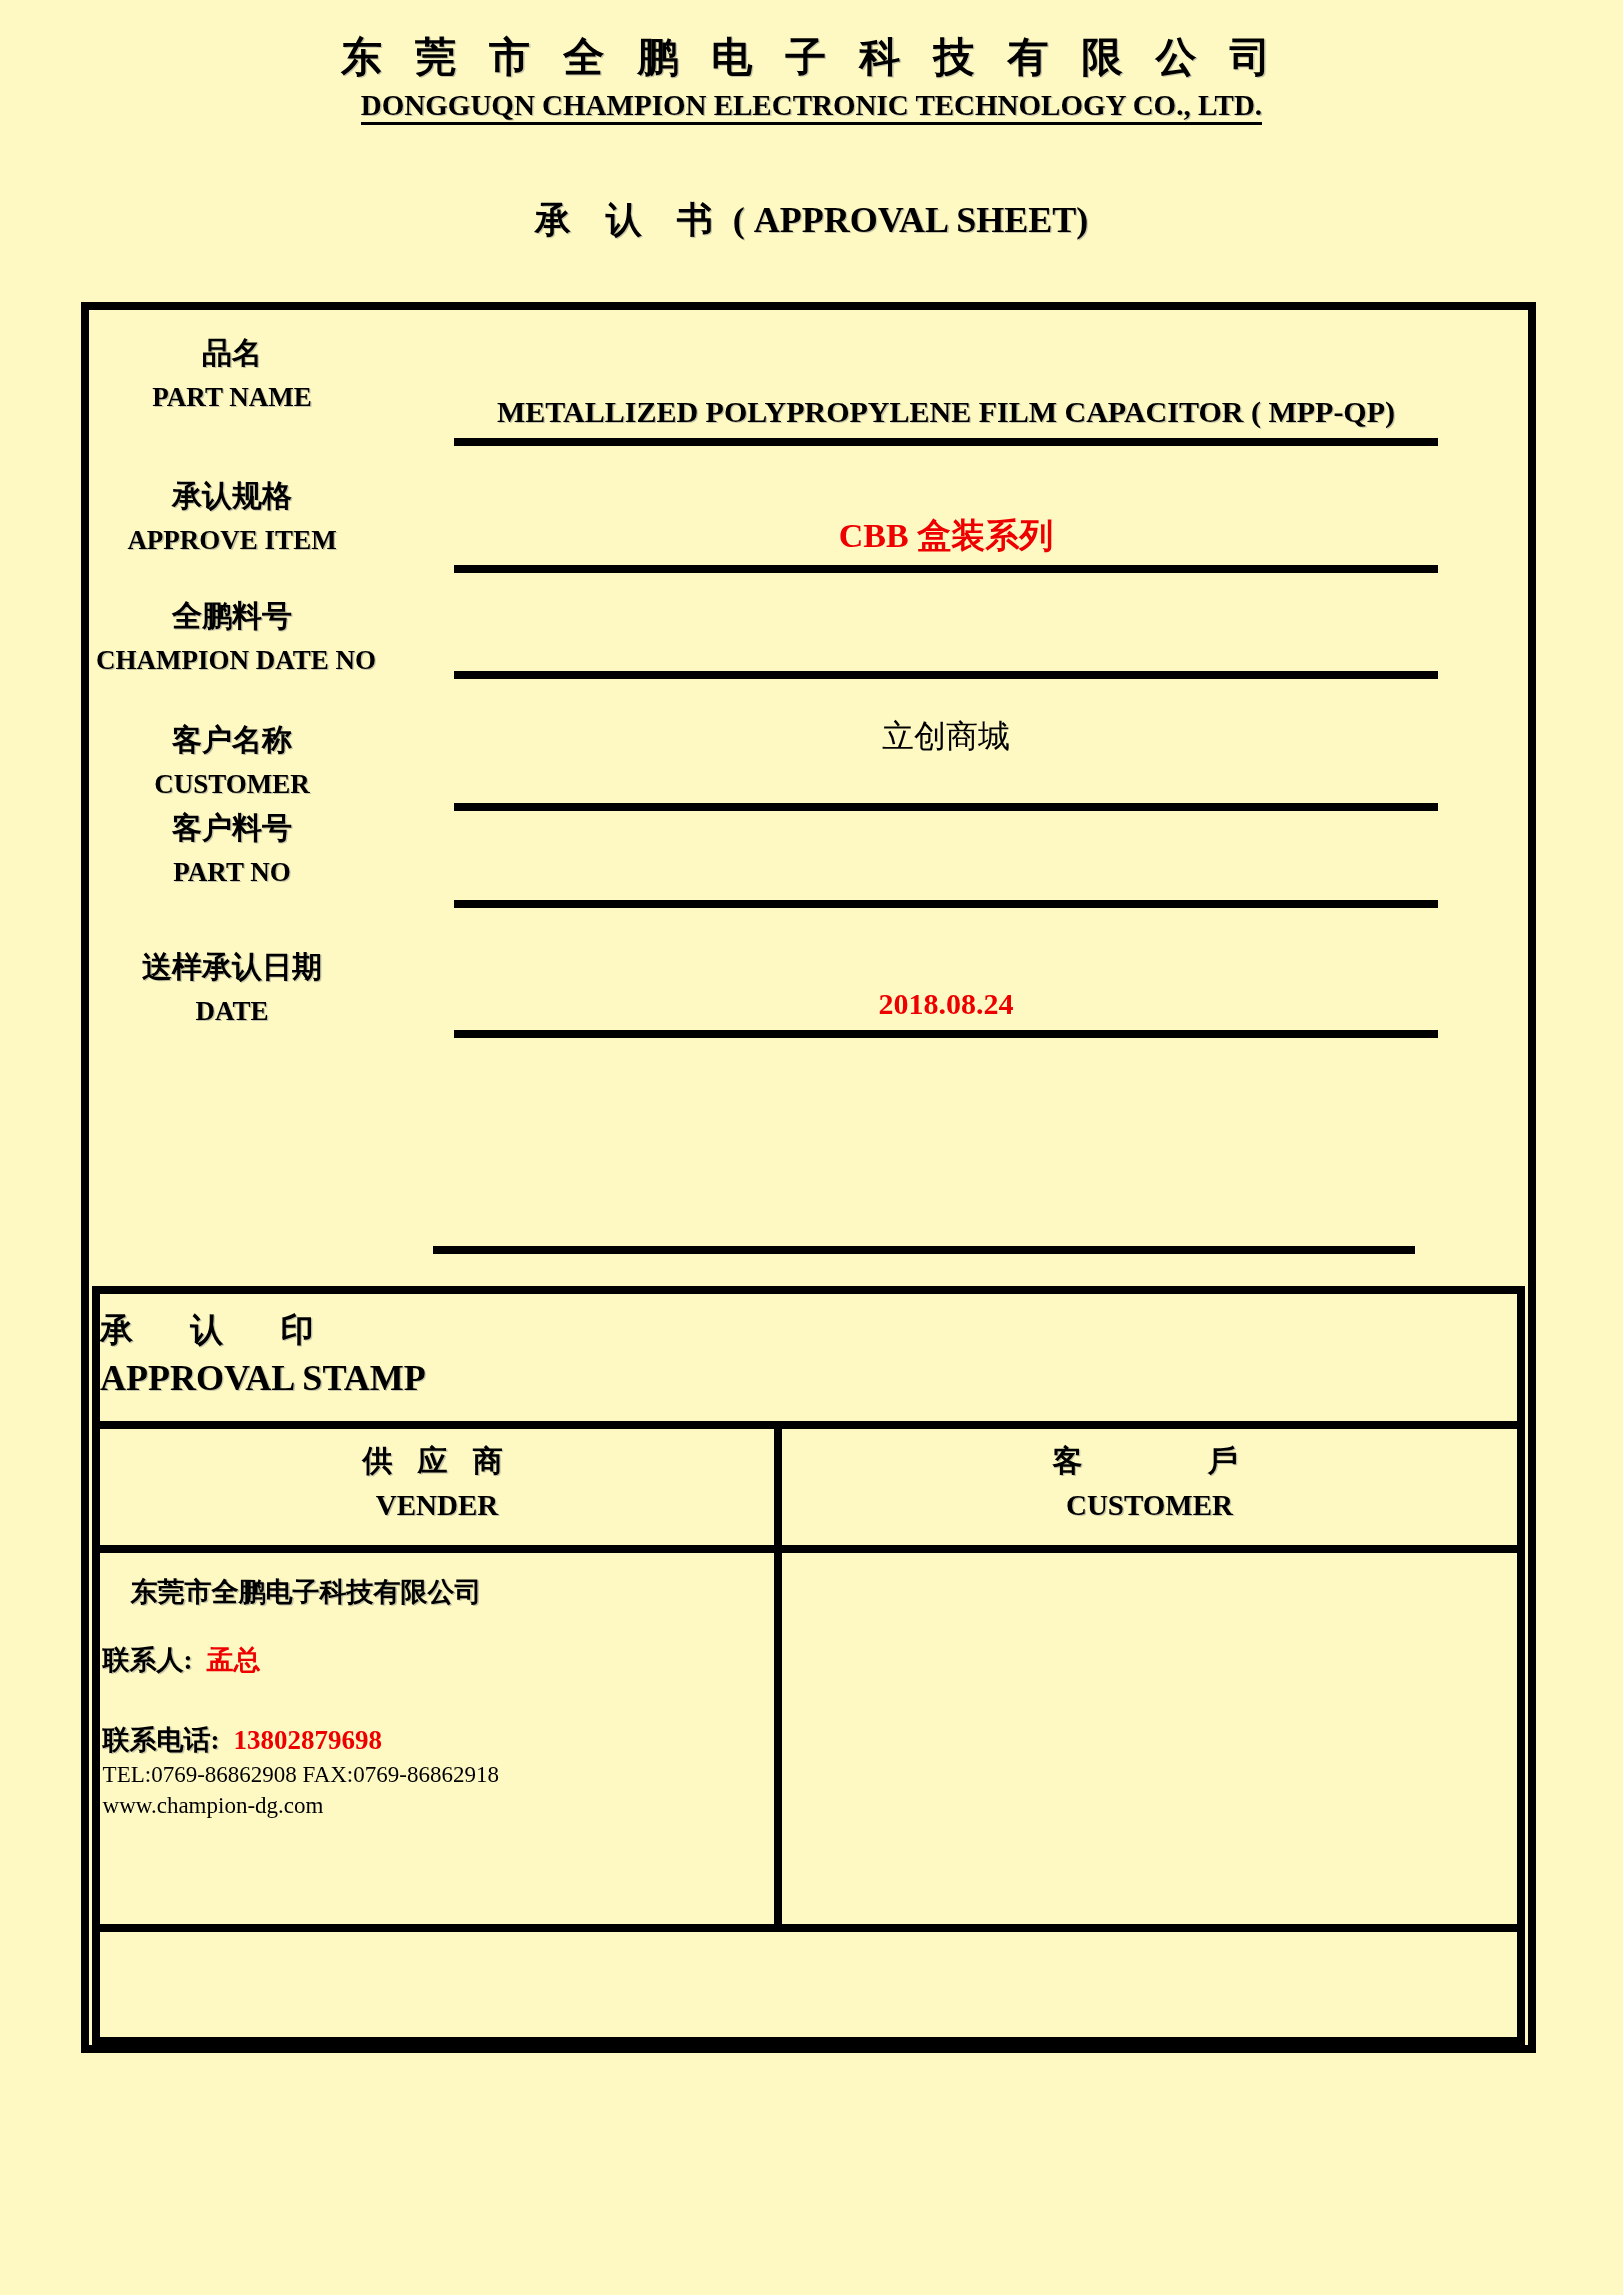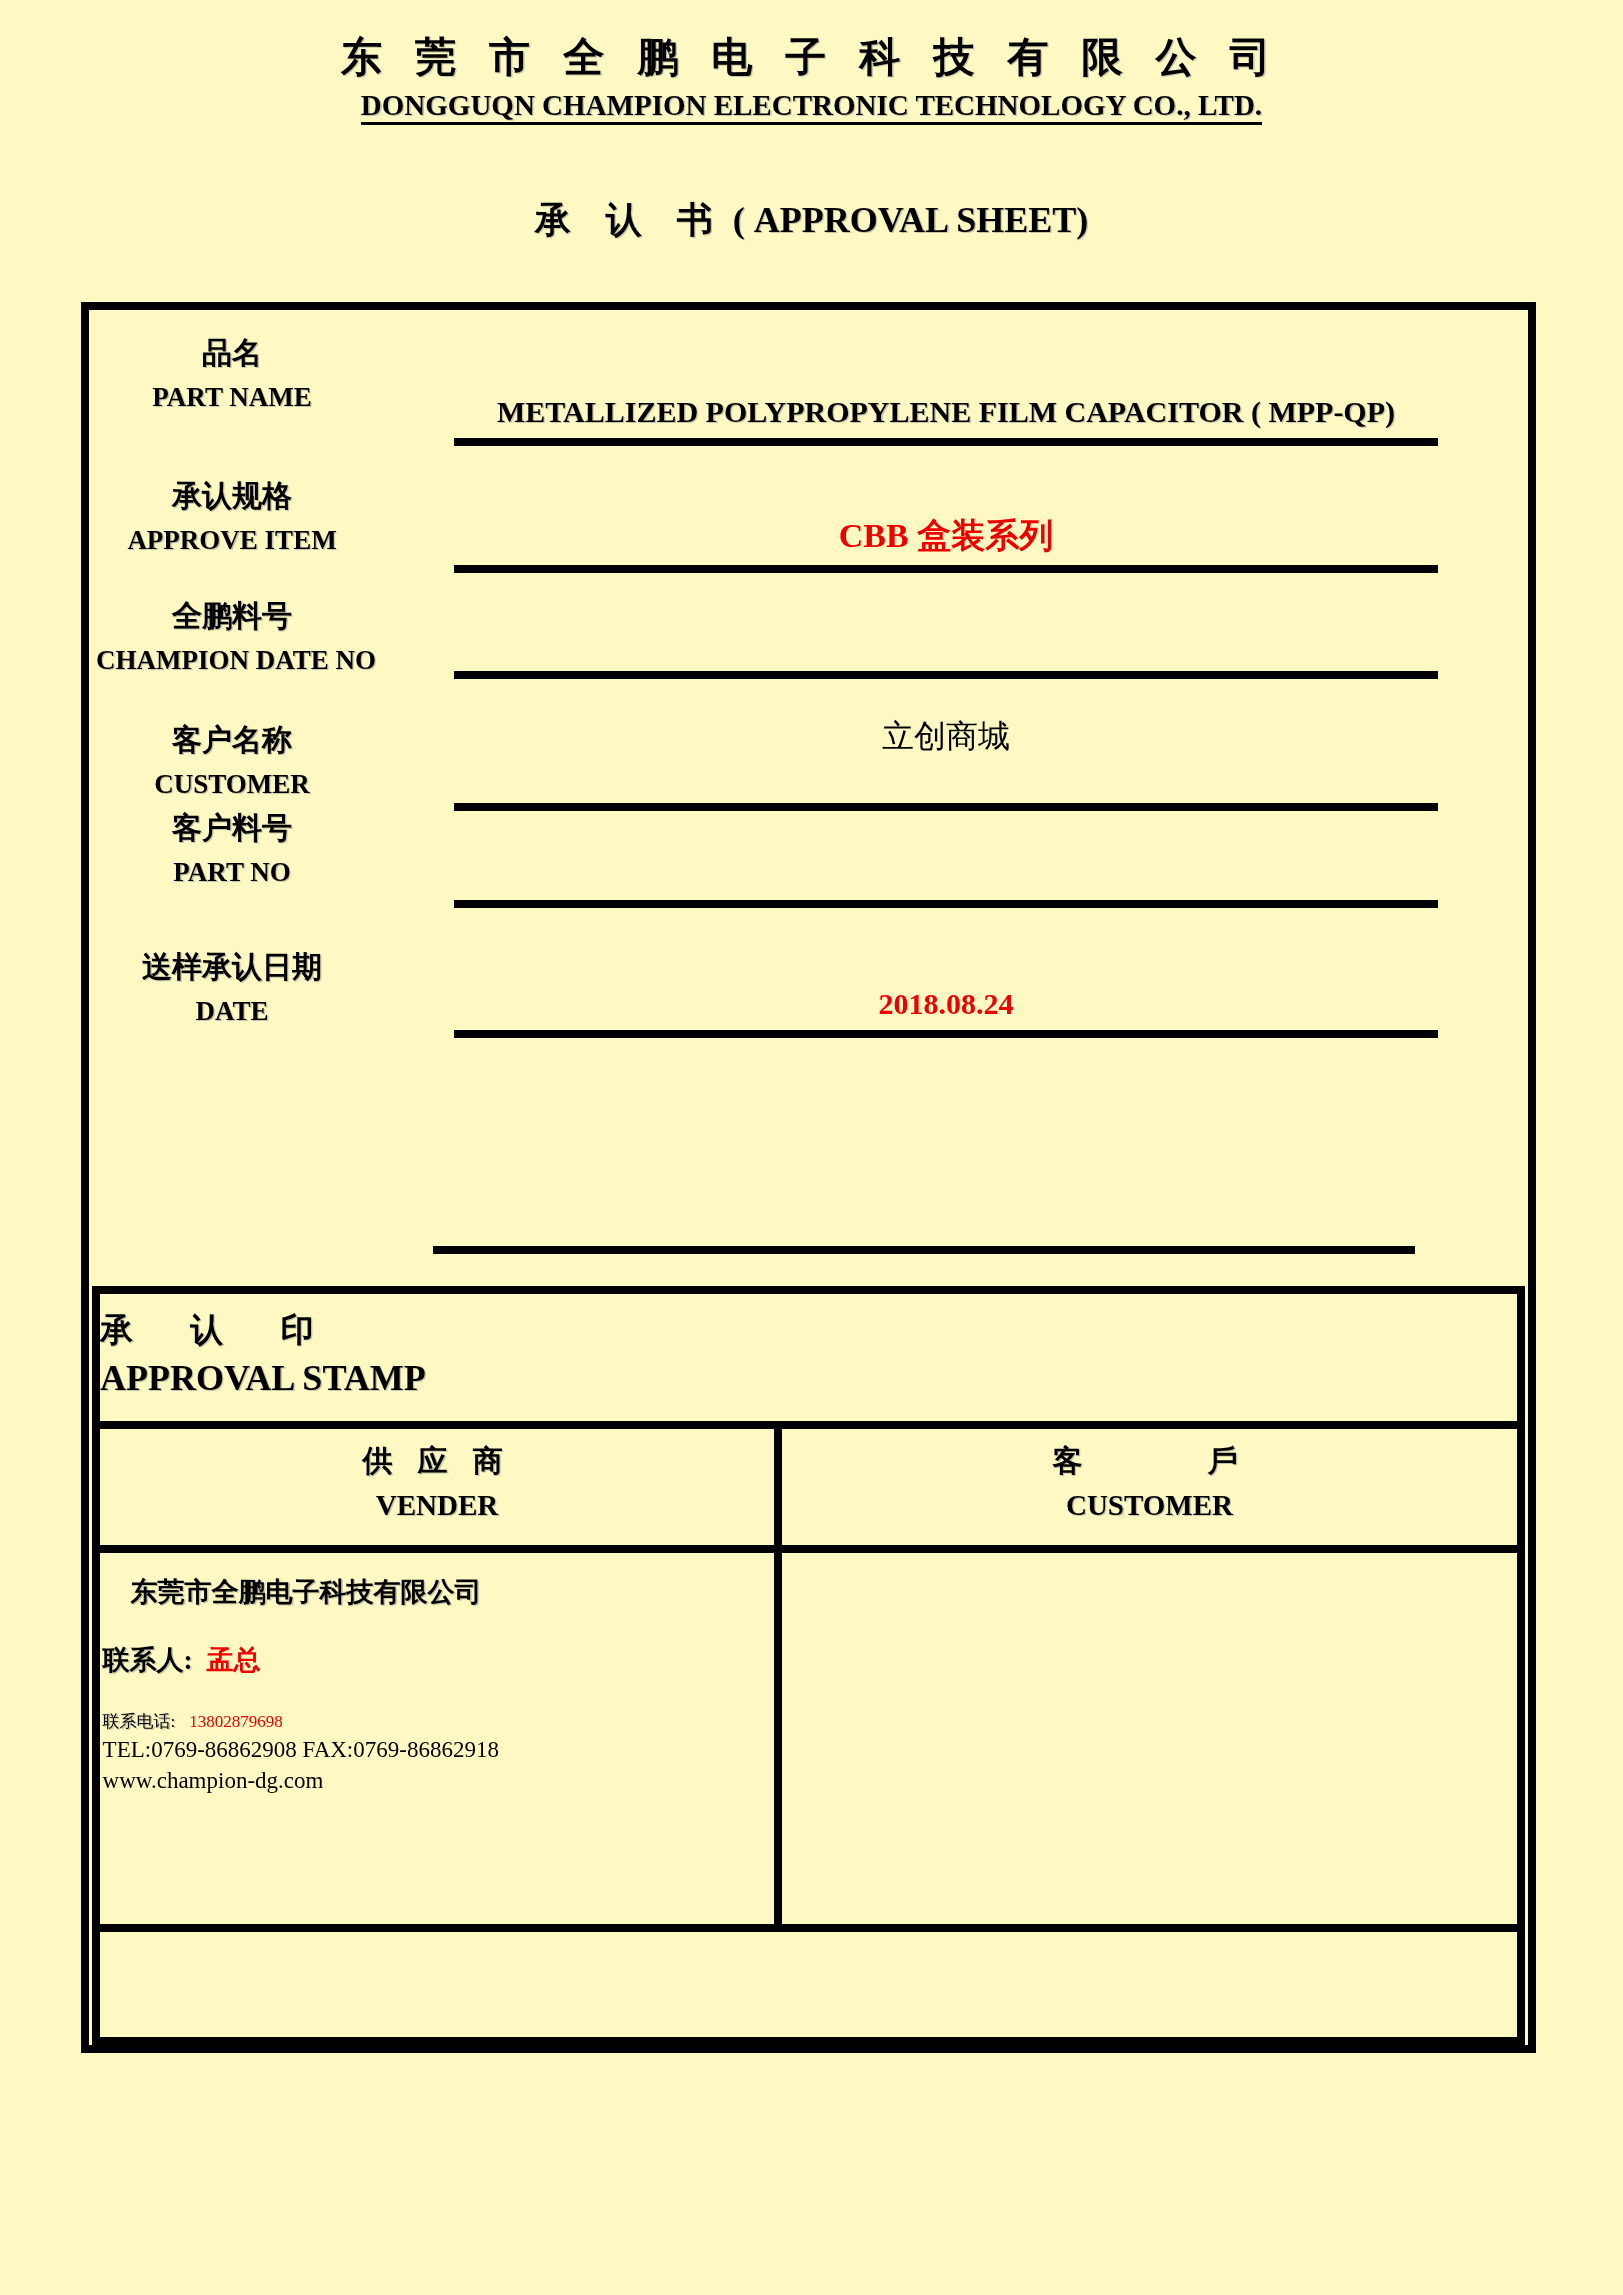--- a/index.html
+++ b/index.html
@@ -51,21 +51,21 @@
   .cell-r{flex:1;}
   .stamp-head .cell-l,.stamp-head .cell-r{text-align:center;}
   .head-cn{margin-top:12.3px;font-size:30px;font-weight:bold;letter-spacing:8.8px;white-space:pre;}
   .head-en{margin-top:7px;font-size:29px;font-weight:bold;}
   .stamp-spacer{flex:1;}
 
   
   .vendor-cell{padding-left:2.6px;text-align:left;}
   .v-company{margin-top:21px;font-size:27px;font-weight:bold;white-space:nowrap;margin-left:28px;}
   .v-contact{margin-top:32px;font-size:27px;font-weight:bold;white-space:nowrap;}
-  .v-phone{margin-top:32px;font-size:17px;font-weight:normal;white-space:nowrap;}
+  .v-phone{margin-top:44px;font-size:27px;font-weight:bold;white-space:nowrap;}
   .v-contact .red,.v-phone .red{margin-left:14px;}
   .v-addr{margin-top:39px;font-size:23px;white-space:nowrap;}
   .v-tel{margin-top:4.4px;font-size:23px;white-space:nowrap;}
   .v-www{margin-top:4.4px;font-size:23px;white-space:nowrap;}
 </style>
 </head>
 <body>
 
 <div class="page">
 

